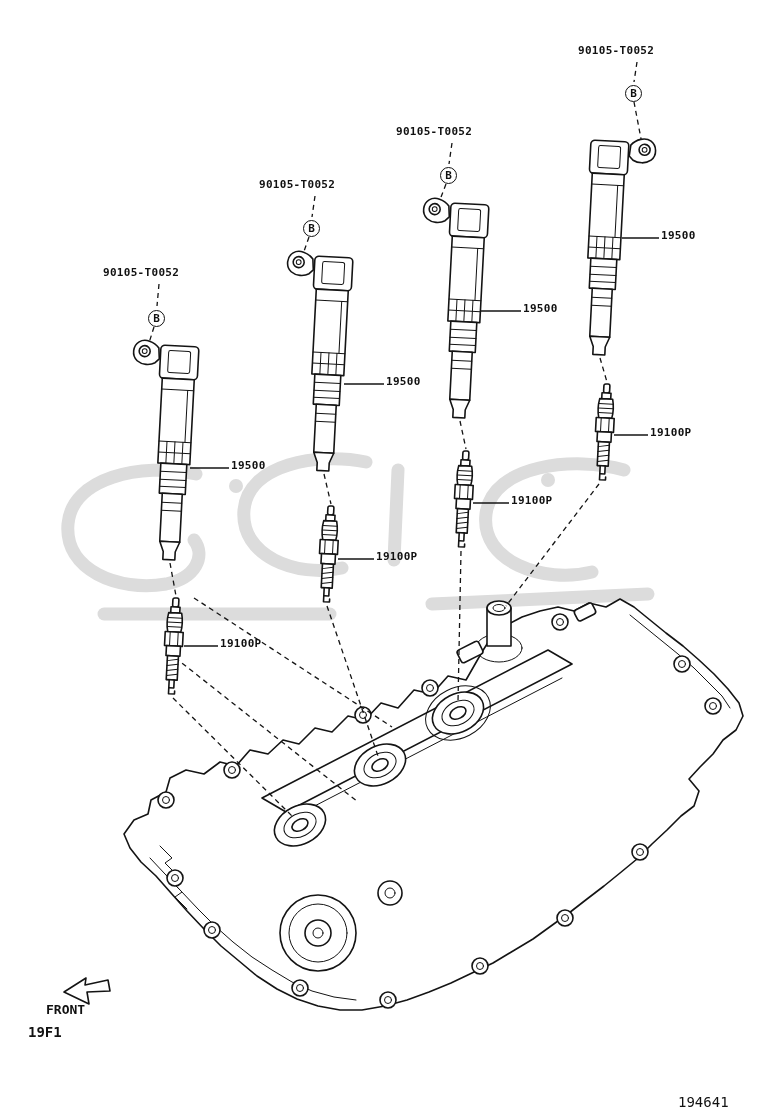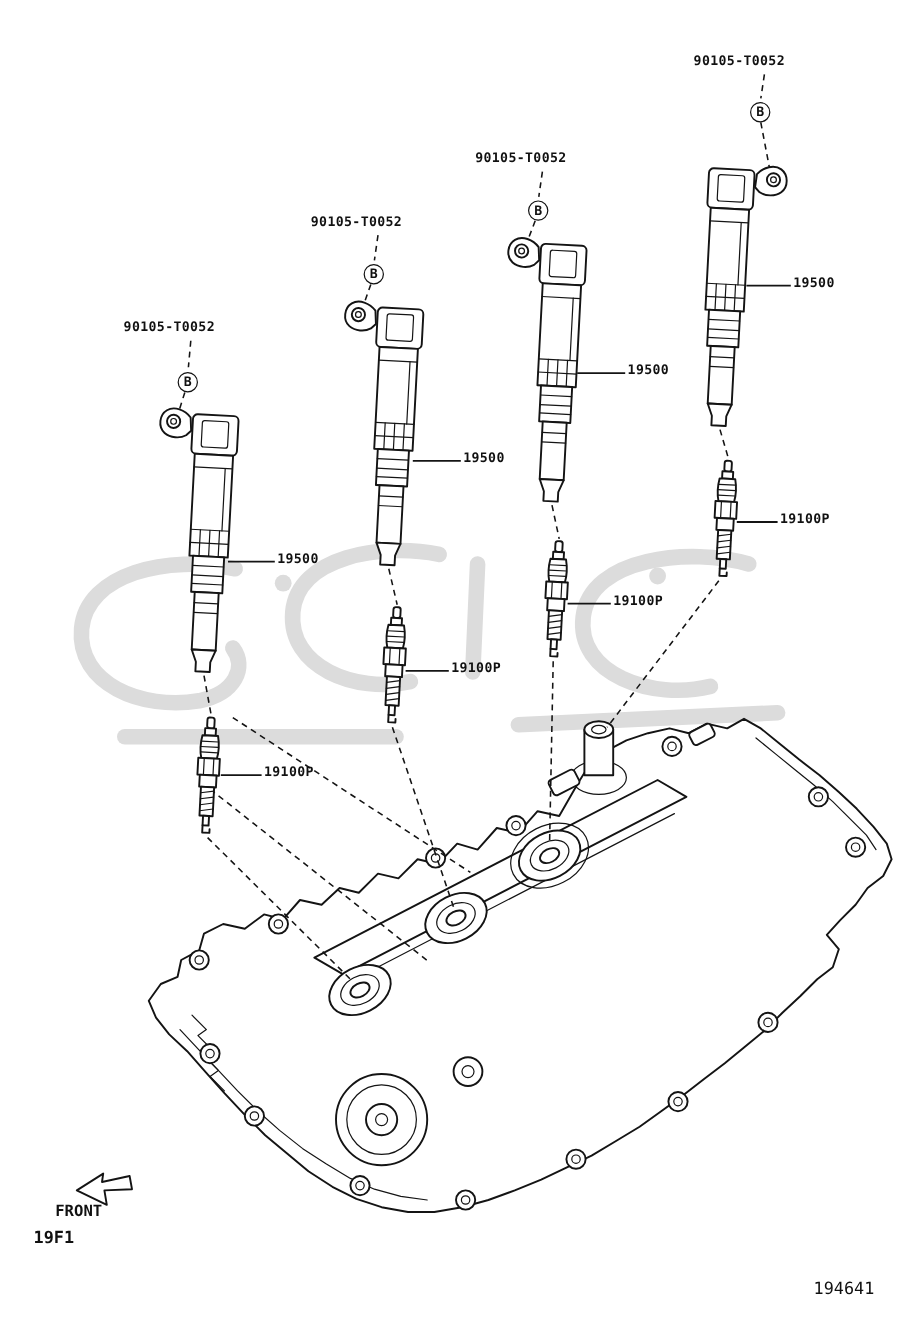--- a/index.html
+++ b/index.html
@@ -255,15 +255,15 @@
 <div class="part-label" style="left:523px;top:302px;">19500</div>
 <div class="part-label" style="left:661px;top:229px;">19500</div>
 
 <div class="part-label" style="left:220px;top:637px;">19100P</div>
 <div class="part-label" style="left:376px;top:550px;">19100P</div>
 <div class="part-label" style="left:511px;top:494px;">19100P</div>
 <div class="part-label" style="left:650px;top:426px;">19100P</div>
 
 <div class="small-label" style="left:46px;top:1002px;">FRONT</div>
 <div class="code-label" style="left:28px;top:1024px;font-weight:bold;">19F1</div>
-<div class="code-label" style="left:678px;top:1066px;">194641</div>
+<div class="code-label" style="left:678px;top:1094px;">194641</div>
 
 </div>
 
 </body></html>

